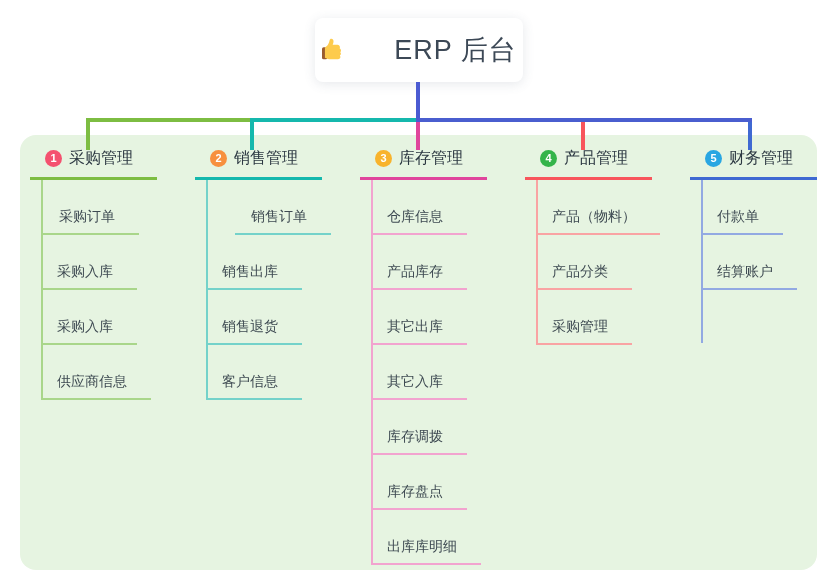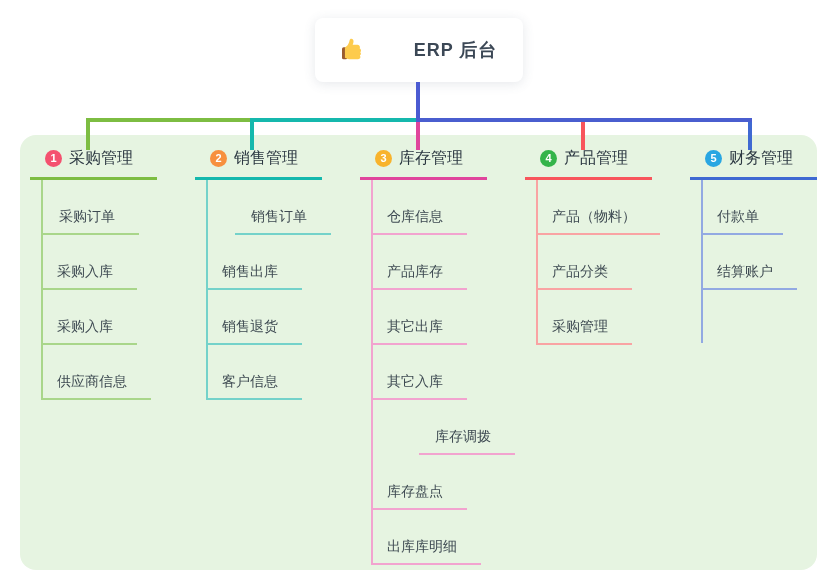--- a/index.html
+++ b/index.html
@@ -9,21 +9,21 @@
     font-family:"Liberation Sans","DejaVu Sans",sans-serif;
   }
   
   .root-card{
     position:absolute;left:315px;top:18px;width:208px;height:64px;
     background:#ffffff;border-radius:8px;
     box-shadow:0 2px 12px rgba(80,90,110,.14);
     display:flex;align-items:center;justify-content:center;gap:10px;
     cursor:pointer;
   }
-  .root-title{font-size:18px;font-weight:700;color:#3c4856;letter-spacing:1px;margin-left:39px;}
+  .root-title{font-size:27px;font-weight:400;color:#3c4856;letter-spacing:1px;margin-left:39px;}
   
   .line{position:absolute;}
   
   .panel{
     position:absolute;left:20px;top:135px;width:797px;height:435px;
     background:#e6f4e1;border-radius:16px;
   }
   
   .branch{position:absolute;top:13px;}
   .branch-header{
@@ -106,21 +106,21 @@
       <div class="branch-header" style="border-bottom-color: rgb(224, 69, 156);">
         <span class="badge" style="background: rgb(248, 179, 44);">3</span>
         <span class="branch-title">库存管理</span>
       </div>
       <div class="rail" style="top: 32px; height: 383px; background: rgb(242, 163, 207);"></div>
       <ul class="items">
         <li style="border-bottom-color: rgb(242, 163, 207);">仓库信息</li>
         <li style="border-bottom-color: rgb(242, 163, 207);">产品库存</li>
         <li style="border-bottom-color: rgb(242, 163, 207);">其它出库</li>
         <li style="border-bottom-color: rgb(242, 163, 207);">其它入库</li>
-        <li style="border-bottom-color: rgb(242, 163, 207); margin-left: 48px;">库存调拨</li>
+        <li style="border-bottom-color: rgb(242, 163, 207);">库存调拨</li>
         <li style="border-bottom-color: rgb(242, 163, 207);">库存盘点</li>
         <li style="border-bottom-color: rgb(242, 163, 207);">出库库明细</li>
       </ul>
     </div>
     <div class="branch" style="left: 525px; top: 148px; position: absolute;">
       <div class="branch-header" style="border-bottom-color: rgb(248, 85, 92);">
         <span class="badge" style="background: rgb(52, 180, 74);">4</span>
         <span class="branch-title">产品管理</span>
       </div>
       <div class="rail" style="top: 32px; height: 163px; background: rgb(249, 163, 163);"></div>

